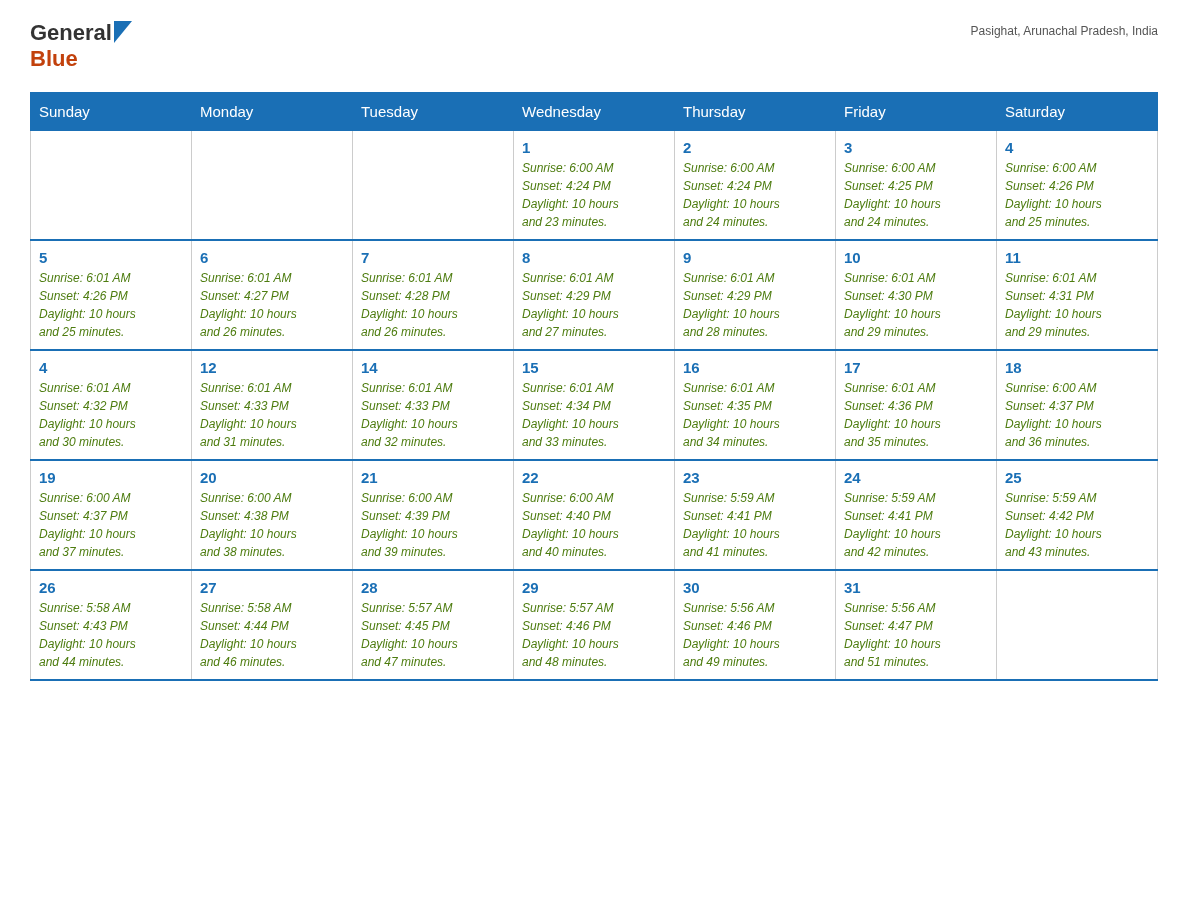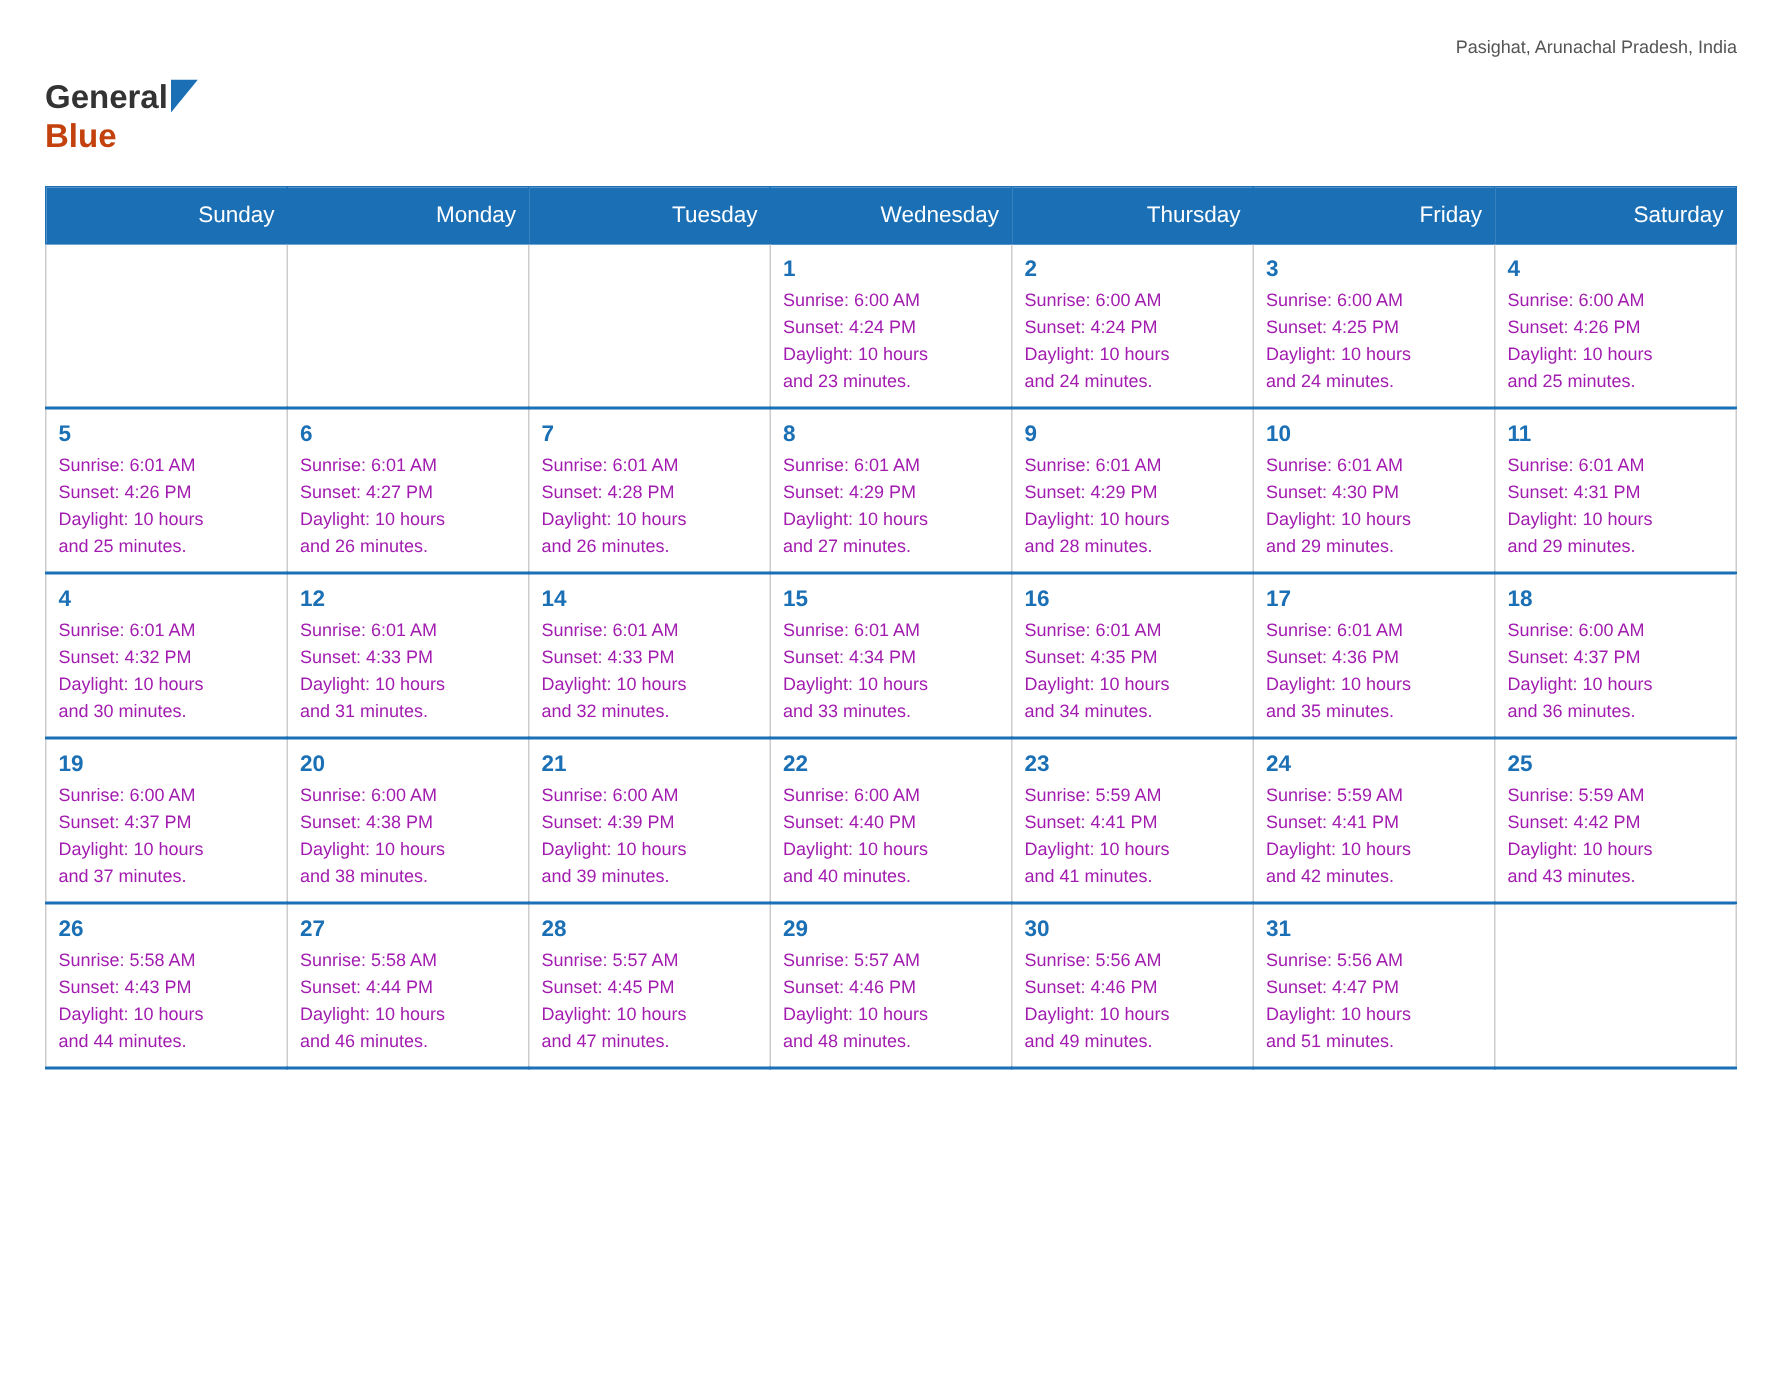--- a/index.html
+++ b/index.html
@@ -29,21 +29,20 @@
       font-weight: bold;
       color: #c2410c;
     }
     .logo-wrapper {
       display: flex;
       flex-direction: column;
     }
     .logo-top {
       display: flex;
       align-items: center;
-      margin-top: 32px;
     }
     .title-section {
       text-align: right;
     }
     .month-year {
       font-size: 42px;
       font-weight: bold;
       color: #333;
     }
     .location {
@@ -52,21 +51,21 @@
       margin-top: 4px;
     }
     .calendar {
       width: 100%;
       border-collapse: collapse;
     }
     .calendar thead tr th {
       background-color: #1a6fb5;
       color: #fff;
       padding: 10px 8px;
-      text-align: right;
+      text-align: left;
       font-size: 15px;
       font-weight: normal;
       border: 1px solid #1a6fb5;
     }
     .calendar tbody tr td {
       vertical-align: top;
       padding: 8px;
       border: 1px solid #ccc;
       width: 14.28%;
       min-height: 90px;
@@ -78,22 +77,23 @@
     }
     .day-number {
       font-size: 15px;
       font-weight: bold;
       color: #1a6fb5;
       display: block;
       margin-bottom: 3px;
     }
     .day-info {
       font-size: 12px;
-      color: #a21caf;
+      color: #4d7c0f;
       line-height: 1.5;
+      font-style: italic;
     }
     .empty-cell {
       background: #fff;
     }
   </style>
 </head>
 <body>
 
 <div class="header">
   <div class="logo">

